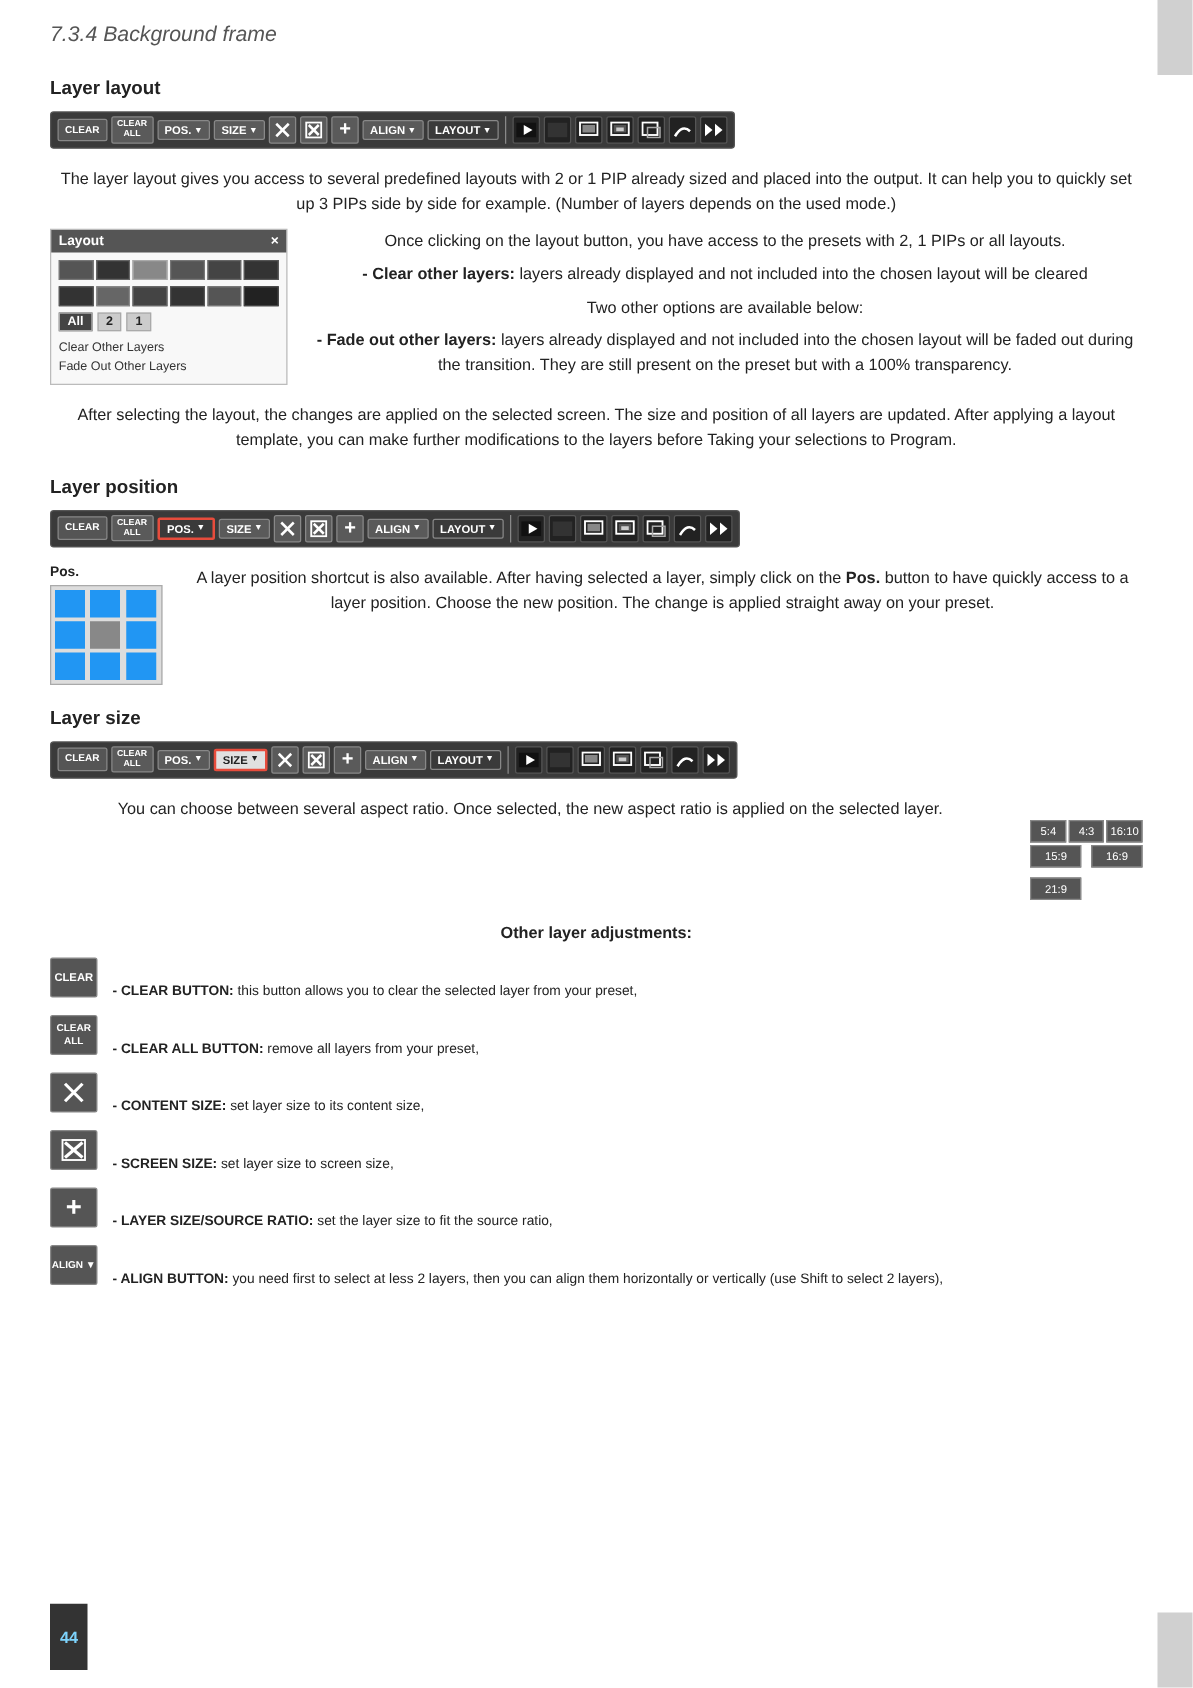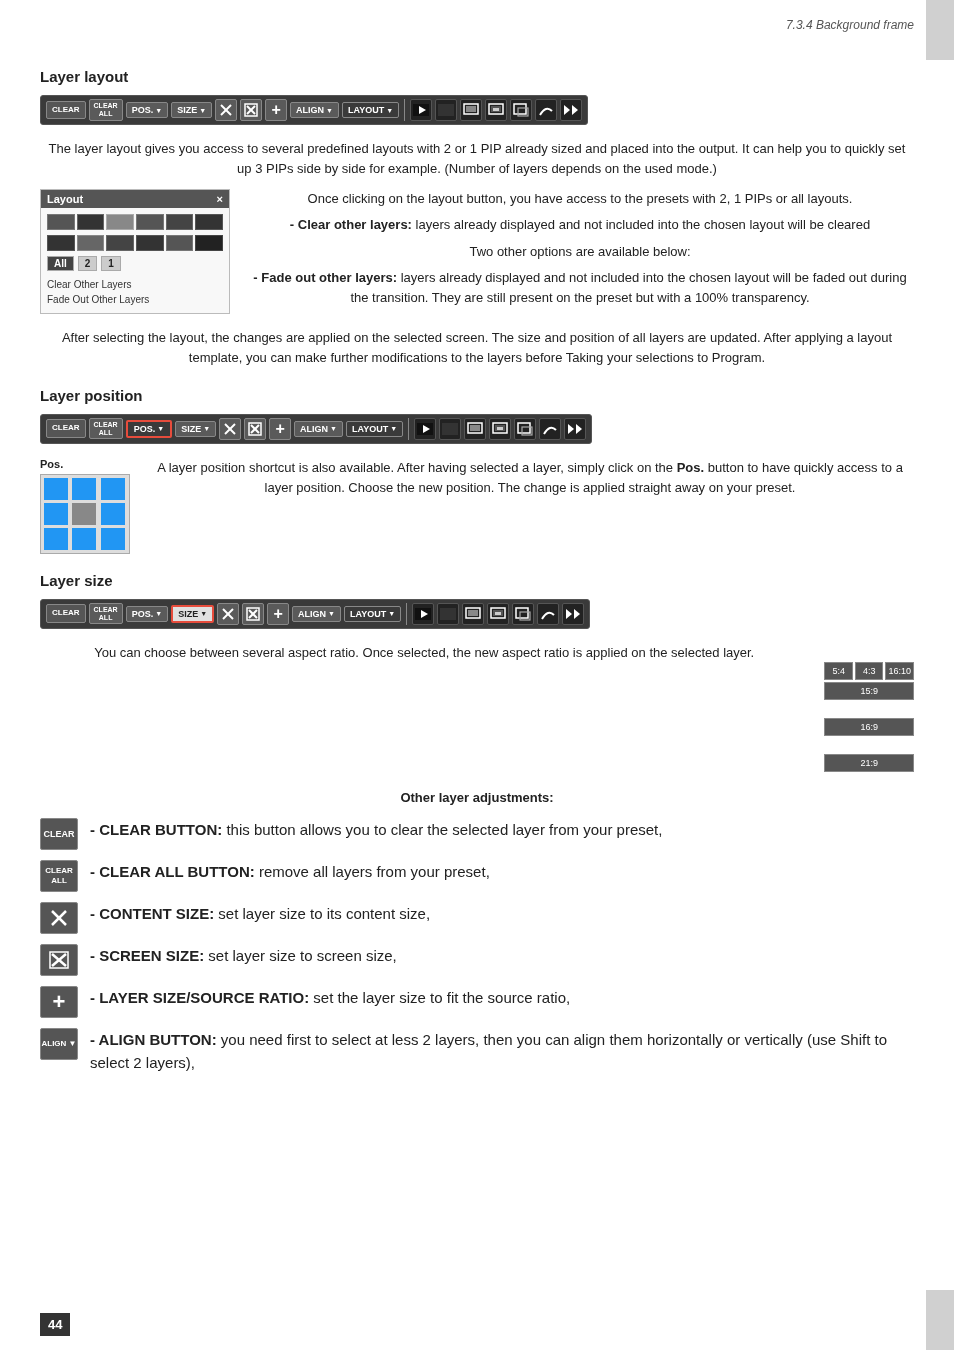--- a/index.html
+++ b/index.html
@@ -15,25 +15,24 @@
 
     .page {
       width: 954px;
       min-height: 1350px;
       padding: 18px 40px 30px 40px;
       position: relative;
     }
 
     .page-header {
       font-style: italic;
-      font-size: 12px;
+      font-size: 17px;
       color: #555;
-      margin-bottom: 36px;
+      margin-bottom: 24px;
       border-bottom: none;
-      text-align: right;
     }
 
     h2 {
       font-size: 15px;
       font-weight: bold;
       margin-bottom: 10px;
       margin-top: 18px;
     }
 
     p {
@@ -265,39 +264,40 @@
       flex-direction: column;
       text-align: center;
       line-height: 1.2;
     }
 
     .icon-box.align-box {
       font-size: 8px;
     }
 
     .icon-text {
-      font-size: 15px;
+      font-size: 11px;
       line-height: 1.55;
       flex: 1;
+      margin-top: 19px;
     }
 
     .bold-label {
       font-weight: bold;
     }
 
     
     .page-number {
       position: absolute;
       bottom: 14px;
       left: 40px;
       font-size: 13px;
       font-weight: bold;
       background: #333;
-      color: #ffffff;
-      padding: 4px 8px;
+      color: #7dd3fc;
+      padding: 19px 8px;
     }
 
     
     .corner-tab-top {
       position: absolute;
       top: 0;
       right: 0;
       width: 28px;
       height: 60px;
       background: #d0d0d0;
@@ -637,21 +637,21 @@
   </div>
 
   <div style="display:flex; align-items:flex-start; gap:16px; margin-bottom:16px;">
     <p style="flex:1;">You can choose between several aspect ratio. Once selected, the new aspect ratio is applied on the selected layer.</p>
     <div style="flex-shrink:0; margin-top:19px;">
       <div style="display:grid; grid-template-columns: repeat(3, 1fr); gap:2px; margin-bottom:2px;">
         <div class="ratio-cell">5:4</div>
         <div class="ratio-cell">4:3</div>
         <div class="ratio-cell">16:10</div>
       </div>
-      <div style="display:grid; grid-template-columns: repeat(1, 1fr); gap:18px;">
+      <div style="display:grid; grid-template-columns: repeat(2, 1fr); gap:8px;">
         <div class="ratio-cell">15:9</div>
         <div class="ratio-cell">16:9</div>
         <div class="ratio-cell">21:9</div>
       </div>
     </div>
   </div>
 
   <p style="font-weight:bold; margin-bottom:10px;">Other layer adjustments:</p>
 
   <div class="icon-list">

